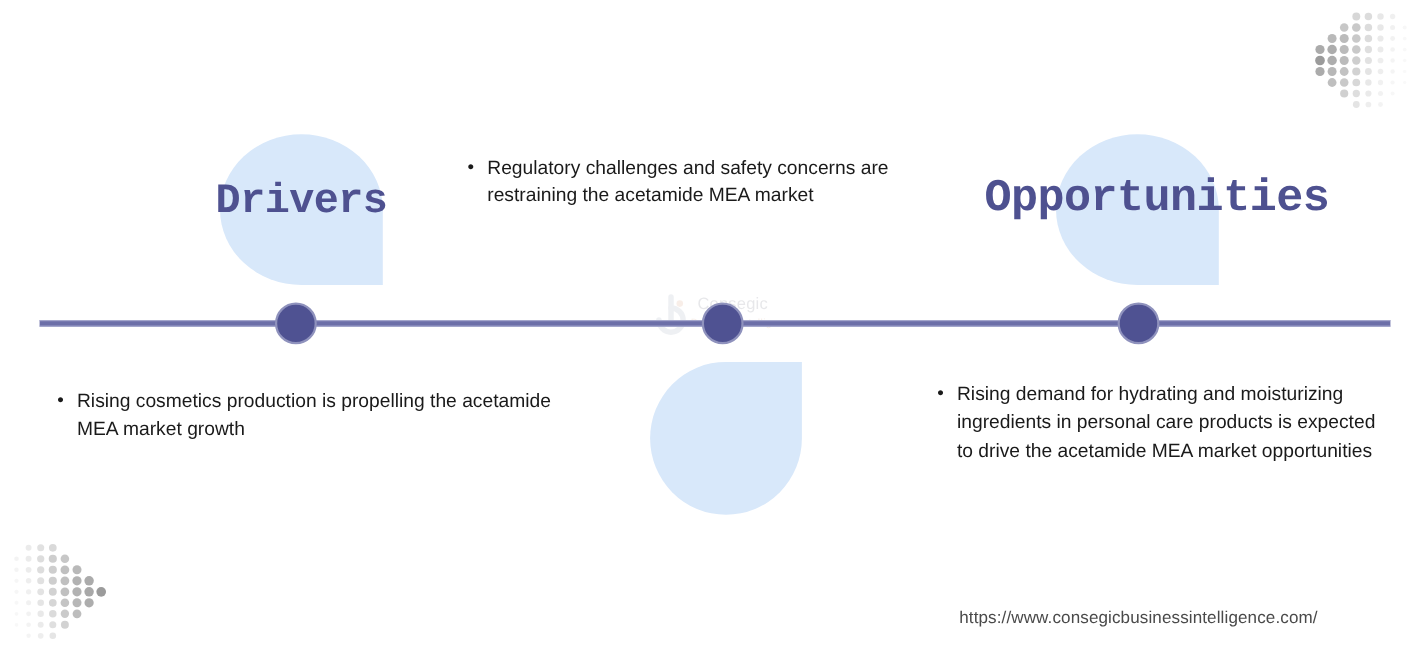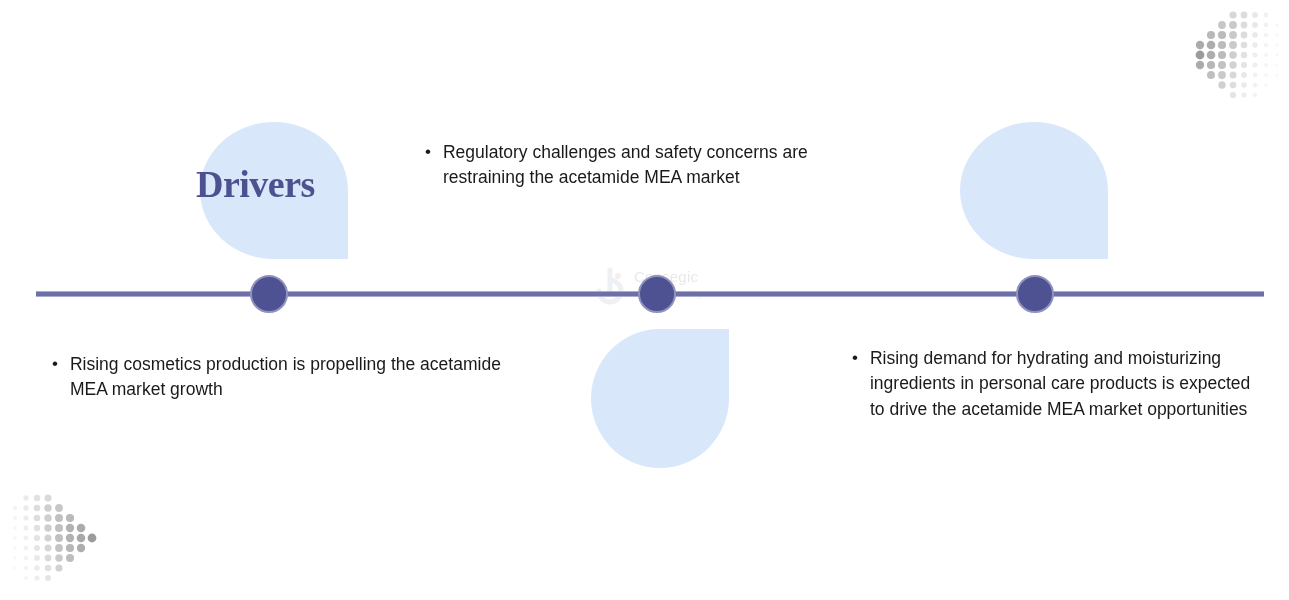--- a/index.html
+++ b/index.html
@@ -62,21 +62,21 @@
     left: 960px; top: 122px; width: 148px; height: 137px;
   }
   .blob-restraints {
     left: 591px; top: 329px; width: 138px; height: 139px;
   }
 
   
   .blob-title {
     position: absolute;
     color: #4e5190;
-    font-family: Liberation Serif, serif;
+    font-family: Liberation Mono, monospace;
     font-weight: bold;
     letter-spacing: -0.5px;
     white-space: nowrap;
     line-height: 1;
   }
   .title-drivers {
     left: 196px; top: 165px; font-size: 38px;
   }
   .title-opportunities {
     left: 895px; top: 161px; font-size: 41px;
@@ -298,30 +298,32 @@
     <span class="wm-sub">Business Intelligence</span>
   </div>
 
   <div class="timeline-line"></div>
 
   <div class="timeline-dot dot-1"></div>
   <div class="timeline-dot dot-2"></div>
   <div class="timeline-dot dot-3"></div>
 
   <div class="blob-title title-drivers">Drivers</div>
+  <div class="blob-title title-opportunities">Opportunities</div>
 
   <div class="bullet-block bullet-restraints">
     <span class="bullet-mark">•</span>
     <span class="bullet-text">Regulatory challenges and safety concerns are restraining the acetamide MEA market</span>
   </div>
 
   <div class="bullet-block bullet-drivers">
     <span class="bullet-mark">•</span>
     <span class="bullet-text">Rising cosmetics production is propelling the acetamide MEA market growth</span>
   </div>
 
   <div class="bullet-block bullet-opportunities">
     <span class="bullet-mark">•</span>
     <span class="bullet-text">Rising demand for hydrating and moisturizing ingredients in personal care products is expected to drive the acetamide MEA market opportunities</span>
   </div>
 
+  <div class="footer-url">https://www.consegicbusinessintelligence.com/</div>
 
 </div>
 
 </body></html>

